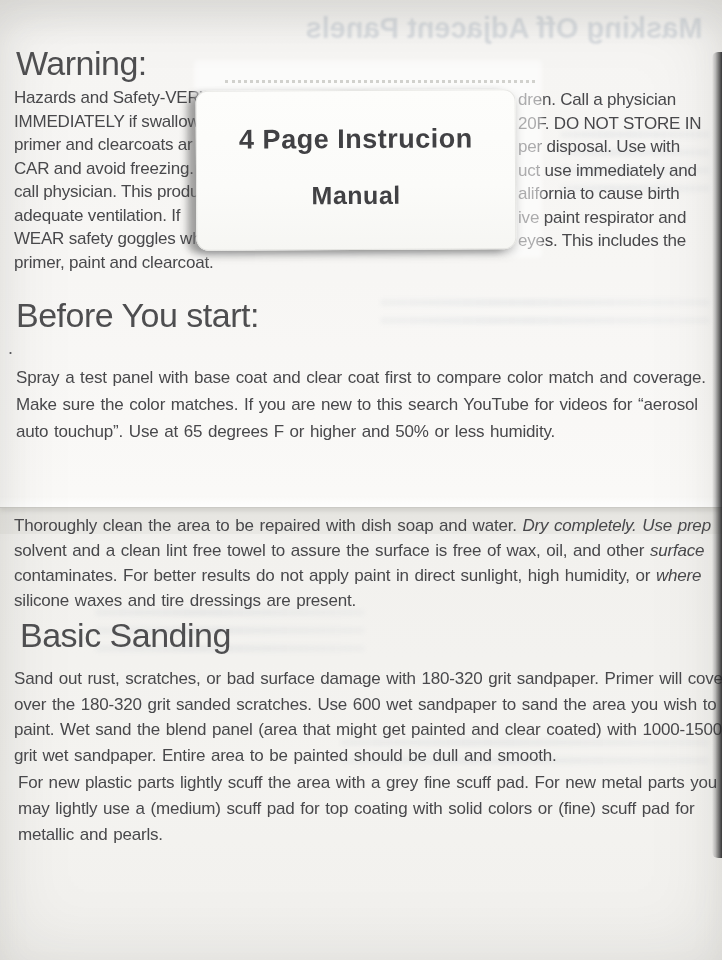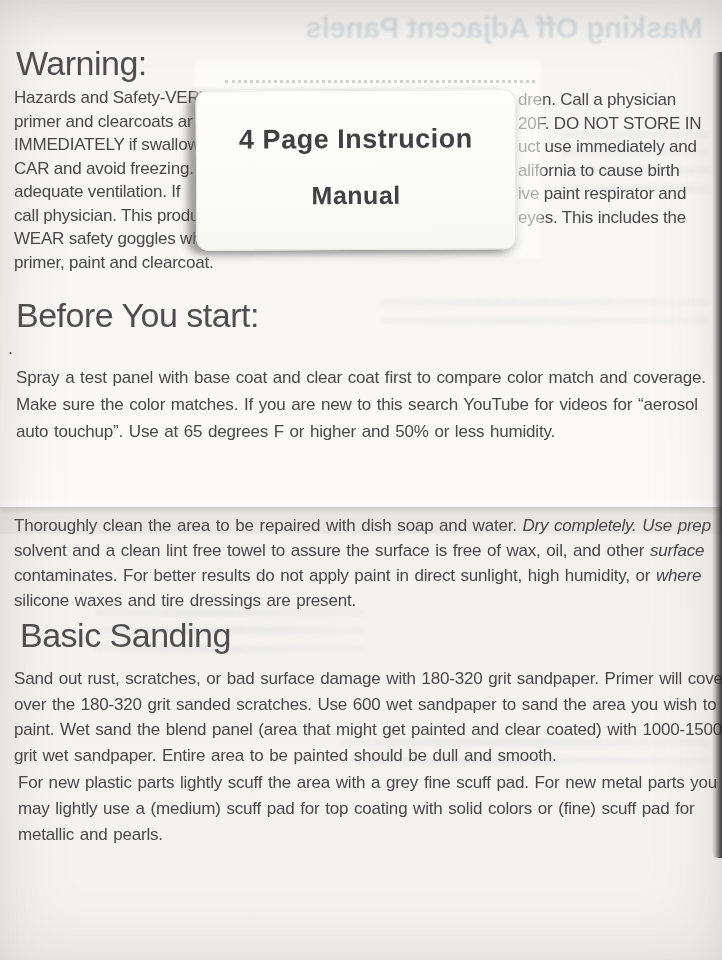--- a/index.html
+++ b/index.html
@@ -109,31 +109,32 @@
       <i></i>
     </div>
   <div class="smudge" style="left:340px;top:728px;width:370px;">
       <i></i>
       <i></i>
     </div>
 
   <div class="h" style="left:16px;top:44px;">Warning:</div>
   <div class="tcol" style="left:14px;top:86px;">
       <div class="tline"><span>Hazards and Safety-VERY</span></div>
+      <div class="tline"><span>IMMEDIATELY if swallow</span></div>
       <div class="tline"><span>primer and clearcoats ar</span></div>
-      <div class="tline"><span>IMMEDIATELY if swallow</span></div>
       <div class="tline"><span>CAR and avoid freezing.</span></div>
+      <div class="tline"><span>call physician. This produ</span></div>
       <div class="tline"><span>adequate ventilation. If</span></div>
-      <div class="tline"><span>call physician. This produ</span></div>
       <div class="tline"><span>WEAR safety goggles wh</span></div>
       <div class="tline"><span>primer, paint and clearcoat.</span></div>
     </div>
   <div class="tcol" style="left:518px;top:88px;">
       <div class="tline"><span>dren. Call a physician</span></div>
       <div class="tline"><span>20F. DO NOT STORE IN</span></div>
+      <div class="tline"><span>per disposal. Use with</span></div>
       <div class="tline"><span>uct use immediately and</span></div>
       <div class="tline"><span>alifornia to cause birth</span></div>
       <div class="tline"><span>ive paint respirator and</span></div>
       <div class="tline"><span>eyes. This includes the</span></div>
     </div>
 
   <div class="sticker-backing"></div>
   <div class="perforation"></div>
   <div class="sticker">
     <div class="sticker-title">4 Page Instrucion</div>

